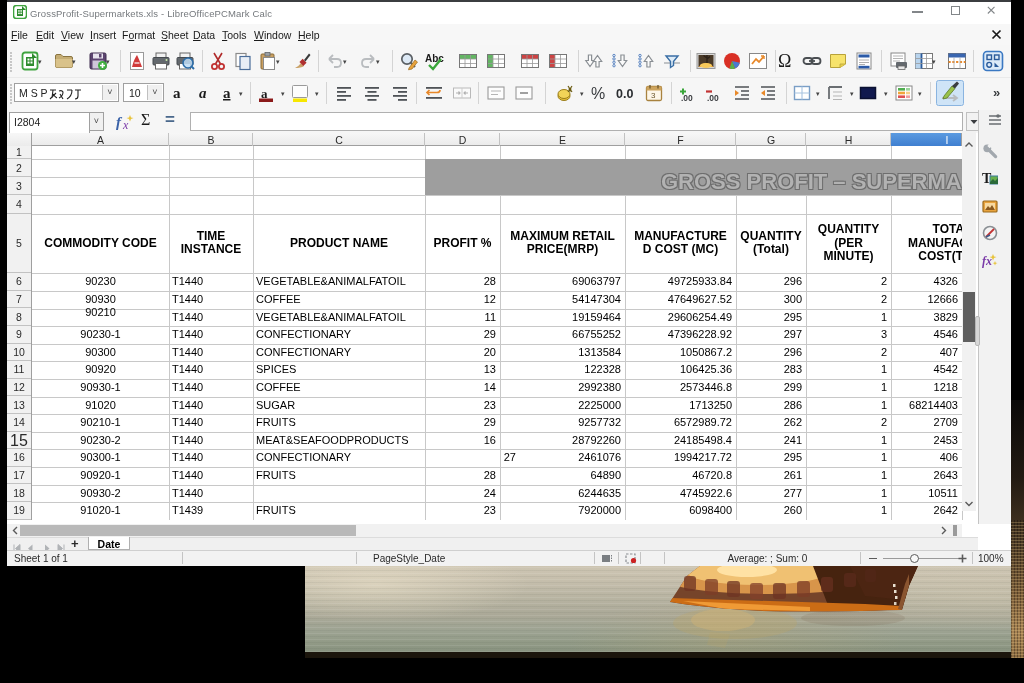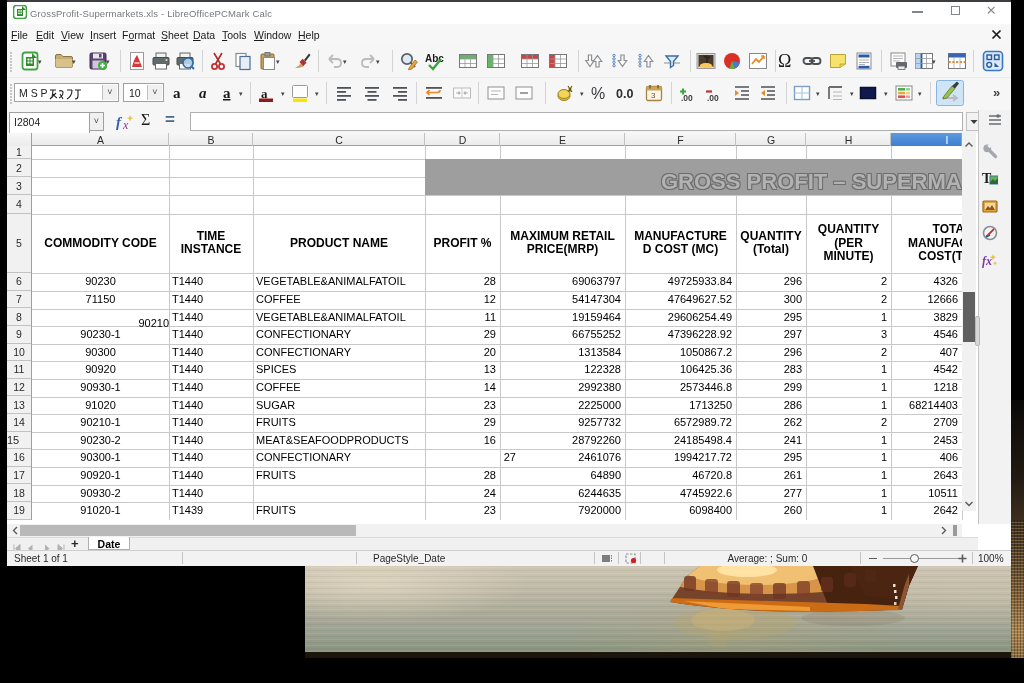--- a/index.html
+++ b/index.html
@@ -487,21 +487,21 @@
 <div style="position:absolute;left:0;top:213.6px;width:24px;height:59.70000000000002px;border-bottom:1px solid #c2c2c2;font-size:10.5px;color:#2a2a2a;text-align:center;line-height:59.70000000000002px;">5</div>
 <div style="position:absolute;left:0;top:273.3px;width:24px;height:17.600000000000023px;border-bottom:1px solid #c2c2c2;font-size:10.5px;color:#2a2a2a;text-align:center;line-height:17.600000000000023px;">6</div>
 <div style="position:absolute;left:0;top:290.90000000000003px;width:24px;height:17.599999999999966px;border-bottom:1px solid #c2c2c2;font-size:10.5px;color:#2a2a2a;text-align:center;line-height:17.599999999999966px;">7</div>
 <div style="position:absolute;left:0;top:308.5px;width:24px;height:17.600000000000023px;border-bottom:1px solid #c2c2c2;font-size:10.5px;color:#2a2a2a;text-align:center;line-height:17.600000000000023px;">8</div>
 <div style="position:absolute;left:0;top:326.1px;width:24px;height:17.600000000000023px;border-bottom:1px solid #c2c2c2;font-size:10.5px;color:#2a2a2a;text-align:center;line-height:17.600000000000023px;">9</div>
 <div style="position:absolute;left:0;top:343.70000000000005px;width:24px;height:17.599999999999966px;border-bottom:1px solid #c2c2c2;font-size:10.5px;color:#2a2a2a;text-align:center;line-height:17.599999999999966px;">10</div>
 <div style="position:absolute;left:0;top:361.3px;width:24px;height:17.600000000000023px;border-bottom:1px solid #c2c2c2;font-size:10.5px;color:#2a2a2a;text-align:center;line-height:17.600000000000023px;">11</div>
 <div style="position:absolute;left:0;top:378.90000000000003px;width:24px;height:17.599999999999966px;border-bottom:1px solid #c2c2c2;font-size:10.5px;color:#2a2a2a;text-align:center;line-height:17.599999999999966px;">12</div>
 <div style="position:absolute;left:0;top:396.5px;width:24px;height:17.600000000000023px;border-bottom:1px solid #c2c2c2;font-size:10.5px;color:#2a2a2a;text-align:center;line-height:17.600000000000023px;">13</div>
 <div style="position:absolute;left:0;top:414.1px;width:24px;height:17.600000000000023px;border-bottom:1px solid #c2c2c2;font-size:10.5px;color:#2a2a2a;text-align:center;line-height:17.600000000000023px;">14</div>
-<div style="position:absolute;left:0;top:431.70000000000005px;width:24px;height:17.599999999999966px;border-bottom:1px solid #c2c2c2;font-size:11px;color:#2a2a2a;line-height:17.599999999999966px;">15</div>
+<div style="position:absolute;left:0;top:431.70000000000005px;width:24px;height:17.599999999999966px;border-bottom:1px solid #c2c2c2;font-size:16px;color:#2a2a2a;text-align:center;line-height:17.599999999999966px;">15</div>
 <div style="position:absolute;left:0;top:449.3px;width:24px;height:17.600000000000023px;border-bottom:1px solid #c2c2c2;font-size:10.5px;color:#2a2a2a;text-align:center;line-height:17.600000000000023px;">16</div>
 <div style="position:absolute;left:0;top:466.90000000000003px;width:24px;height:17.599999999999966px;border-bottom:1px solid #c2c2c2;font-size:10.5px;color:#2a2a2a;text-align:center;line-height:17.599999999999966px;">17</div>
 <div style="position:absolute;left:0;top:484.5px;width:24px;height:17.600000000000023px;border-bottom:1px solid #c2c2c2;font-size:10.5px;color:#2a2a2a;text-align:center;line-height:17.600000000000023px;">18</div>
 <div style="position:absolute;left:0;top:502.1px;width:24px;height:17.600000000000023px;border-bottom:1px solid #c2c2c2;font-size:10.5px;color:#2a2a2a;text-align:center;line-height:17.600000000000023px;">19</div>
 <div style="position:absolute;left:162px;top:146px;width:1px;height:373.70000000000005px;background:#c8c8c8;"></div>
 <div style="position:absolute;left:246px;top:146px;width:1px;height:373.70000000000005px;background:#c8c8c8;"></div>
 <div style="position:absolute;left:418px;top:146px;width:1px;height:373.70000000000005px;background:#c8c8c8;"></div>
 <div style="position:absolute;left:493px;top:146px;width:1px;height:373.70000000000005px;background:#c8c8c8;"></div>
 <div style="position:absolute;left:618px;top:146px;width:1px;height:373.70000000000005px;background:#c8c8c8;"></div>
 <div style="position:absolute;left:729px;top:146px;width:1px;height:373.70000000000005px;background:#c8c8c8;"></div>
@@ -543,30 +543,30 @@
     </div>
 <div style="position:absolute;left:25px;top:273.3px;width:137px;height:17.600000000000023px;font-size:11px;color:#000;text-align:center;line-height:17.600000000000023px;overflow:hidden;white-space:nowrap;">90230</div>
 <div style="position:absolute;left:162px;top:273.3px;width:84px;height:17.600000000000023px;font-size:11px;color:#000;text-align:left;padding-left:3px;line-height:17.600000000000023px;overflow:hidden;white-space:nowrap;">T1440</div>
 <div style="position:absolute;left:246px;top:273.3px;width:172px;height:17.600000000000023px;font-size:11px;color:#000;text-align:left;padding-left:3px;line-height:17.600000000000023px;overflow:hidden;white-space:nowrap;">VEGETABLE&amp;ANIMALFATOIL</div>
 <div style="position:absolute;left:418px;top:273.3px;width:75px;height:17.600000000000023px;font-size:11px;color:#000;text-align:right;padding-right:4px;line-height:17.600000000000023px;overflow:hidden;white-space:nowrap;">28</div>
 <div style="position:absolute;left:493px;top:273.3px;width:125px;height:17.600000000000023px;font-size:11px;color:#000;text-align:right;padding-right:4px;line-height:17.600000000000023px;overflow:hidden;white-space:nowrap;">69063797</div>
 <div style="position:absolute;left:618px;top:273.3px;width:111px;height:17.600000000000023px;font-size:11px;color:#000;text-align:right;padding-right:4px;line-height:17.600000000000023px;overflow:hidden;white-space:nowrap;">49725933.84</div>
 <div style="position:absolute;left:729px;top:273.3px;width:70px;height:17.600000000000023px;font-size:11px;color:#000;text-align:right;padding-right:4px;line-height:17.600000000000023px;overflow:hidden;white-space:nowrap;">296</div>
 <div style="position:absolute;left:799px;top:273.3px;width:85px;height:17.600000000000023px;font-size:11px;color:#000;text-align:right;padding-right:4px;line-height:17.600000000000023px;overflow:hidden;white-space:nowrap;">2</div>
 <div style="position:absolute;left:884px;top:273.3px;width:71px;height:17.600000000000023px;font-size:11px;color:#000;text-align:right;padding-right:4px;line-height:17.600000000000023px;overflow:hidden;white-space:nowrap;">4326</div>
-<div style="position:absolute;left:25px;top:290.90000000000003px;width:137px;height:17.599999999999966px;font-size:11px;color:#000;text-align:center;line-height:17.599999999999966px;overflow:hidden;white-space:nowrap;">71150</div>
+<div style="position:absolute;left:25px;top:290.90000000000003px;width:137px;height:17.599999999999966px;font-size:11px;color:#000;text-align:center;line-height:17.599999999999966px;overflow:hidden;white-space:nowrap;">90930</div>
 <div style="position:absolute;left:162px;top:290.90000000000003px;width:84px;height:17.599999999999966px;font-size:11px;color:#000;text-align:left;padding-left:3px;line-height:17.599999999999966px;overflow:hidden;white-space:nowrap;">T1440</div>
 <div style="position:absolute;left:246px;top:290.90000000000003px;width:172px;height:17.599999999999966px;font-size:11px;color:#000;text-align:left;padding-left:3px;line-height:17.599999999999966px;overflow:hidden;white-space:nowrap;">COFFEE</div>
 <div style="position:absolute;left:418px;top:290.90000000000003px;width:75px;height:17.599999999999966px;font-size:11px;color:#000;text-align:right;padding-right:4px;line-height:17.599999999999966px;overflow:hidden;white-space:nowrap;">12</div>
 <div style="position:absolute;left:493px;top:290.90000000000003px;width:125px;height:17.599999999999966px;font-size:11px;color:#000;text-align:right;padding-right:4px;line-height:17.599999999999966px;overflow:hidden;white-space:nowrap;">54147304</div>
 <div style="position:absolute;left:618px;top:290.90000000000003px;width:111px;height:17.599999999999966px;font-size:11px;color:#000;text-align:right;padding-right:4px;line-height:17.599999999999966px;overflow:hidden;white-space:nowrap;">47649627.52</div>
 <div style="position:absolute;left:729px;top:290.90000000000003px;width:70px;height:17.599999999999966px;font-size:11px;color:#000;text-align:right;padding-right:4px;line-height:17.599999999999966px;overflow:hidden;white-space:nowrap;">300</div>
 <div style="position:absolute;left:799px;top:290.90000000000003px;width:85px;height:17.599999999999966px;font-size:11px;color:#000;text-align:right;padding-right:4px;line-height:17.599999999999966px;overflow:hidden;white-space:nowrap;">2</div>
 <div style="position:absolute;left:884px;top:290.90000000000003px;width:71px;height:17.599999999999966px;font-size:11px;color:#000;text-align:right;padding-right:4px;line-height:17.599999999999966px;overflow:hidden;white-space:nowrap;">12666</div>
-<div style="position:absolute;left:25px;top:315px;width:137px;height:17.600000000000023px;font-size:11px;color:#000;text-align:right;line-height:17.600000000000023px;overflow:hidden;white-space:nowrap;">90210</div>
+<div style="position:absolute;left:25px;top:304px;width:137px;height:17.600000000000023px;font-size:11px;color:#000;text-align:center;line-height:17.600000000000023px;overflow:hidden;white-space:nowrap;">90210</div>
 <div style="position:absolute;left:162px;top:308.5px;width:84px;height:17.600000000000023px;font-size:11px;color:#000;text-align:left;padding-left:3px;line-height:17.600000000000023px;overflow:hidden;white-space:nowrap;">T1440</div>
 <div style="position:absolute;left:246px;top:308.5px;width:172px;height:17.600000000000023px;font-size:11px;color:#000;text-align:left;padding-left:3px;line-height:17.600000000000023px;overflow:hidden;white-space:nowrap;">VEGETABLE&amp;ANIMALFATOIL</div>
 <div style="position:absolute;left:418px;top:308.5px;width:75px;height:17.600000000000023px;font-size:11px;color:#000;text-align:right;padding-right:4px;line-height:17.600000000000023px;overflow:hidden;white-space:nowrap;">11</div>
 <div style="position:absolute;left:493px;top:308.5px;width:125px;height:17.600000000000023px;font-size:11px;color:#000;text-align:right;padding-right:4px;line-height:17.600000000000023px;overflow:hidden;white-space:nowrap;">19159464</div>
 <div style="position:absolute;left:618px;top:308.5px;width:111px;height:17.600000000000023px;font-size:11px;color:#000;text-align:right;padding-right:4px;line-height:17.600000000000023px;overflow:hidden;white-space:nowrap;">29606254.49</div>
 <div style="position:absolute;left:729px;top:308.5px;width:70px;height:17.600000000000023px;font-size:11px;color:#000;text-align:right;padding-right:4px;line-height:17.600000000000023px;overflow:hidden;white-space:nowrap;">295</div>
 <div style="position:absolute;left:799px;top:308.5px;width:85px;height:17.600000000000023px;font-size:11px;color:#000;text-align:right;padding-right:4px;line-height:17.600000000000023px;overflow:hidden;white-space:nowrap;">1</div>
 <div style="position:absolute;left:884px;top:308.5px;width:71px;height:17.600000000000023px;font-size:11px;color:#000;text-align:right;padding-right:4px;line-height:17.600000000000023px;overflow:hidden;white-space:nowrap;">3829</div>
 <div style="position:absolute;left:25px;top:326.1px;width:137px;height:17.600000000000023px;font-size:11px;color:#000;text-align:center;line-height:17.600000000000023px;overflow:hidden;white-space:nowrap;">90230-1</div>
 <div style="position:absolute;left:162px;top:326.1px;width:84px;height:17.600000000000023px;font-size:11px;color:#000;text-align:left;padding-left:3px;line-height:17.600000000000023px;overflow:hidden;white-space:nowrap;">T1440</div>

